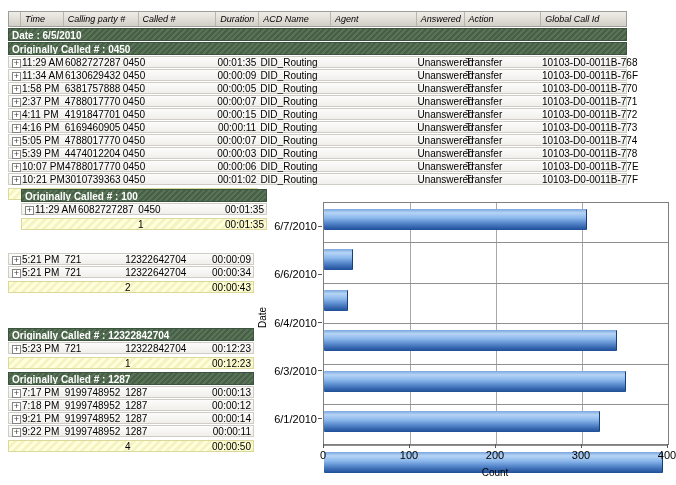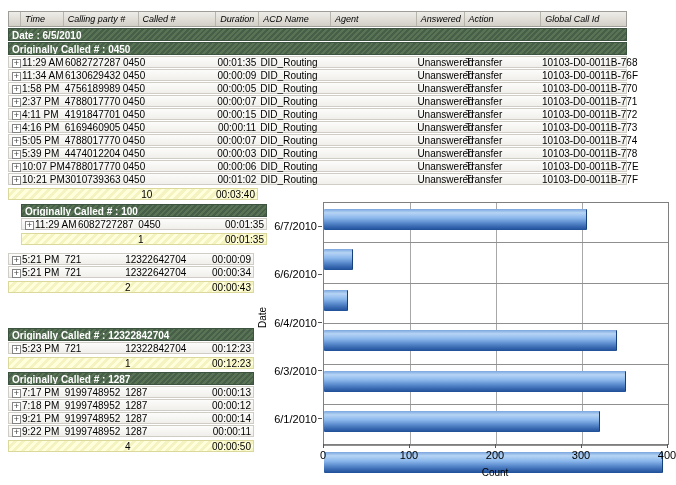--- a/index.html
+++ b/index.html
@@ -84,21 +84,21 @@
       <span class="cell r" style="width: 43px;">00:00:09</span>
       <span class="cell" style="width: 72px;">DID_Routing</span>
       <span class="cell" style="width: 86px;"></span>
       <span class="cell" style="width: 48px;">Unanswered</span>
       <span class="cell" style="width: 77px;">Transfer</span>
       <span class="cell" style="width: 86px;">10103-D0-0011B-76F</span>
     </div>
     <div class="row">
       <span class="cell" style="width: 11px;"><span class="expand">+</span></span>
       <span class="cell" style="width: 43px;">1:58 PM</span>
-      <span class="cell" style="width: 58px;">4756189989</span>
+      <span class="cell" style="width: 58px;">6381757888</span>
       <span class="cell" style="width: 95px;">0450</span>
       <span class="cell r" style="width: 43px;">00:00:05</span>
       <span class="cell" style="width: 72px;">DID_Routing</span>
       <span class="cell" style="width: 86px;"></span>
       <span class="cell" style="width: 48px;">Unanswered</span>
       <span class="cell" style="width: 77px;">Transfer</span>
       <span class="cell" style="width: 86px;">10103-D0-0011B-770</span>
     </div>
     <div class="row">
       <span class="cell" style="width: 11px;"><span class="expand">+</span></span>
@@ -232,21 +232,21 @@
     <div class="xtick" style="left: 153px;"></div>
     <div class="xticklabel" style="left: 153px;">100</div>
     <div class="xtick" style="left: 239px;"></div>
     <div class="xticklabel" style="left: 239px;">200</div>
     <div class="xtick" style="left: 325px;"></div>
     <div class="xticklabel" style="left: 325px;">300</div>
     <div class="xtick" style="left: 411px;"></div>
     <div class="xticklabel" style="left: 411px;">400</div>
   </div>
 
-<div class="mini" style="top: 203px; padding-left: 13px;">
+<div class="mini" style="top: 188px; padding-left: 13px;">
     <div class="band">Originally Called # : 100</div>
     <div class="row">
       <span class="cell" style="width: 11px;"><span class="expand">+</span></span>
       <span class="cell" style="width: 43px;">11:29 AM</span>
       <span class="cell" style="width: 61px;">6082727287</span>
       <span class="cell" style="width: 67px;">0450</span>
       <span class="cell r" style="width: 64px;">00:01:35</span>
     </div>
     <div class="sumrow">
       <span class="cell" style="width: 115px;"></span>

